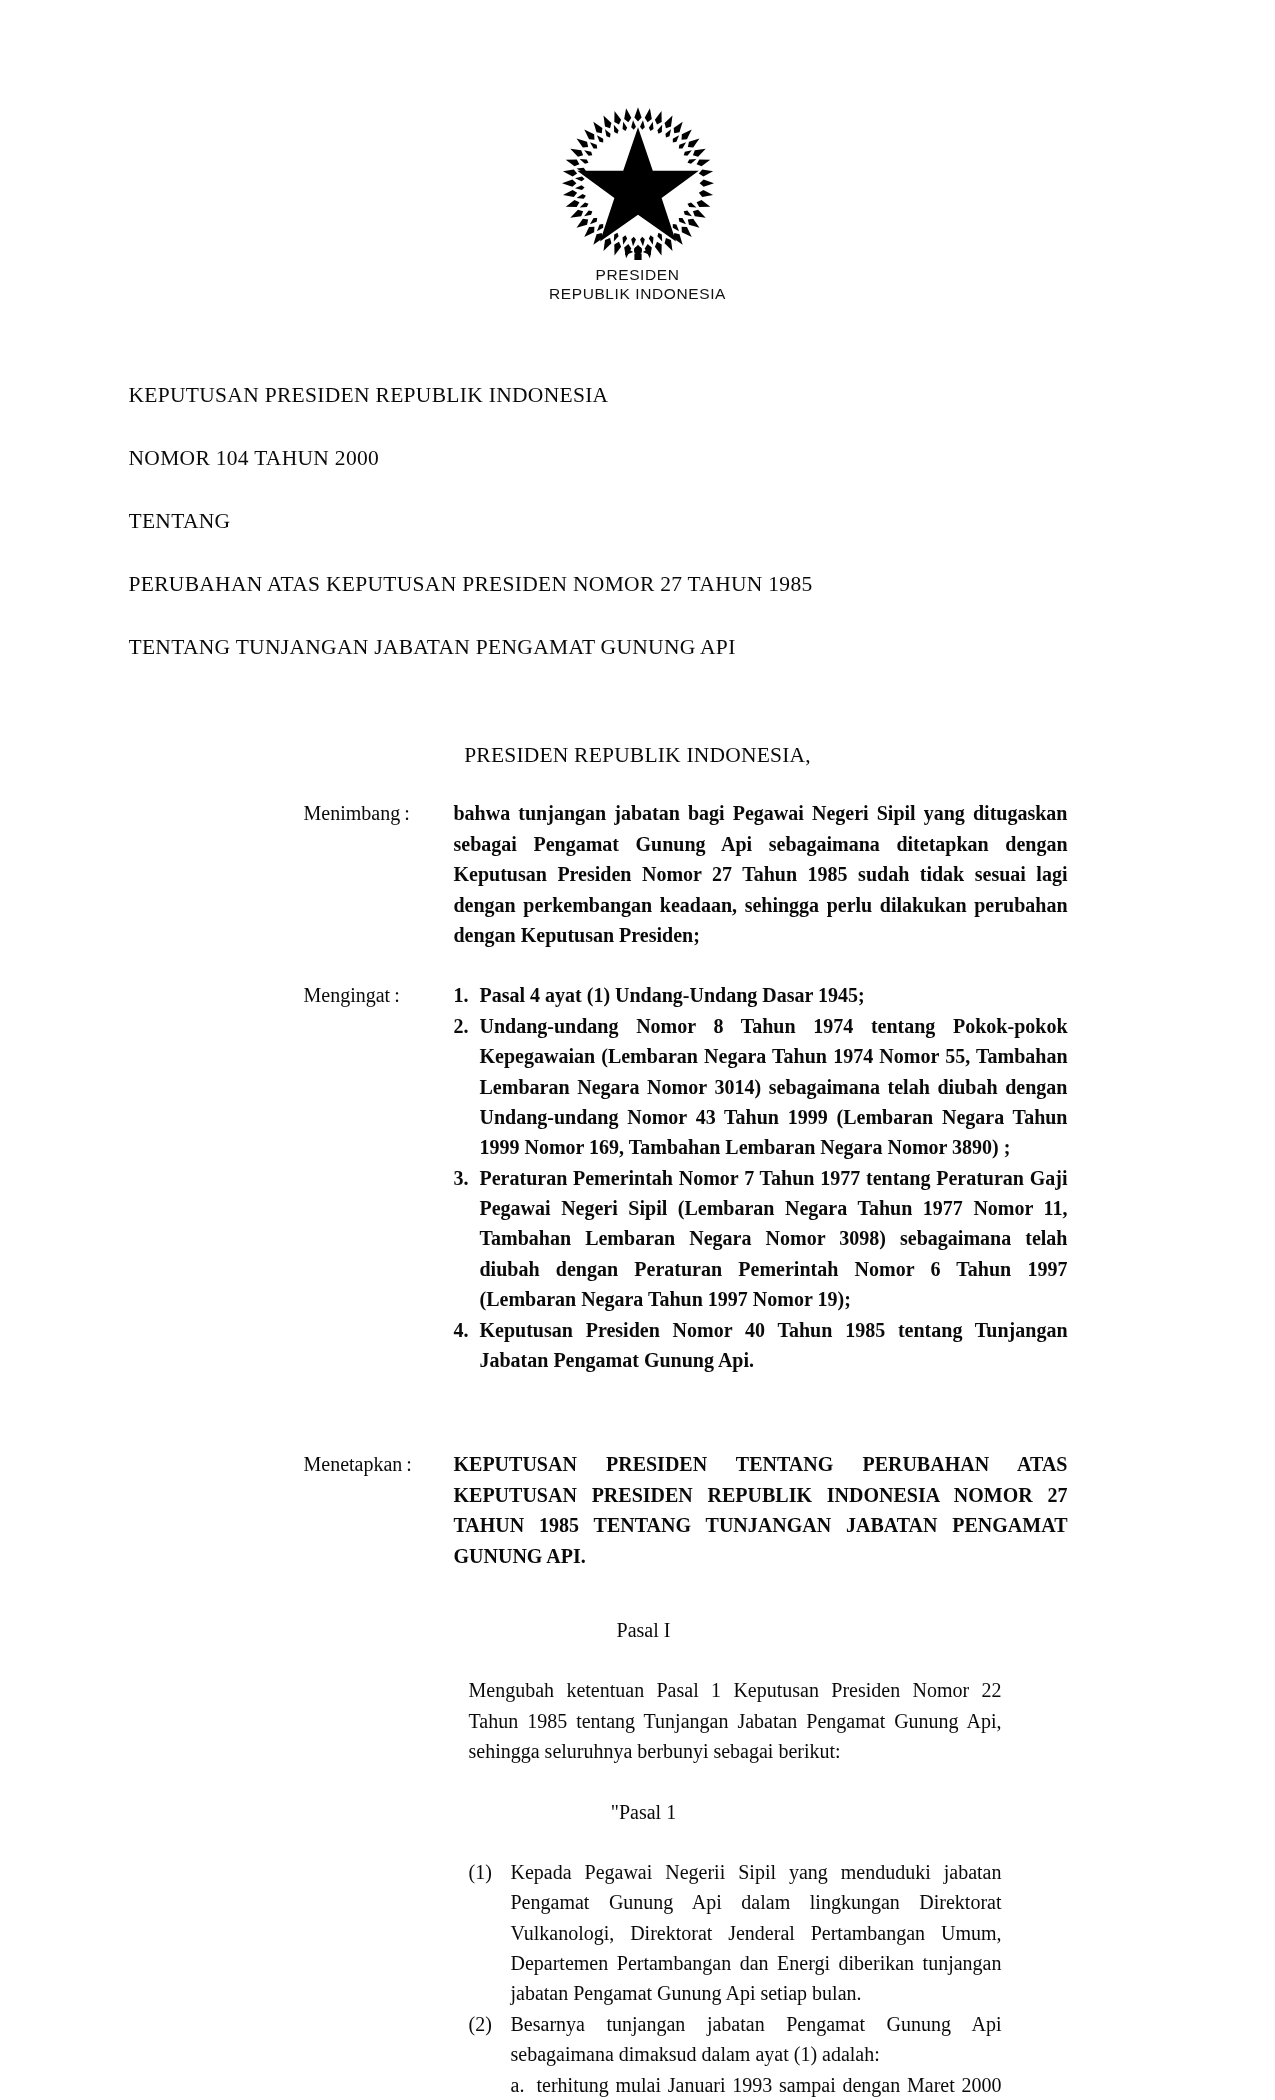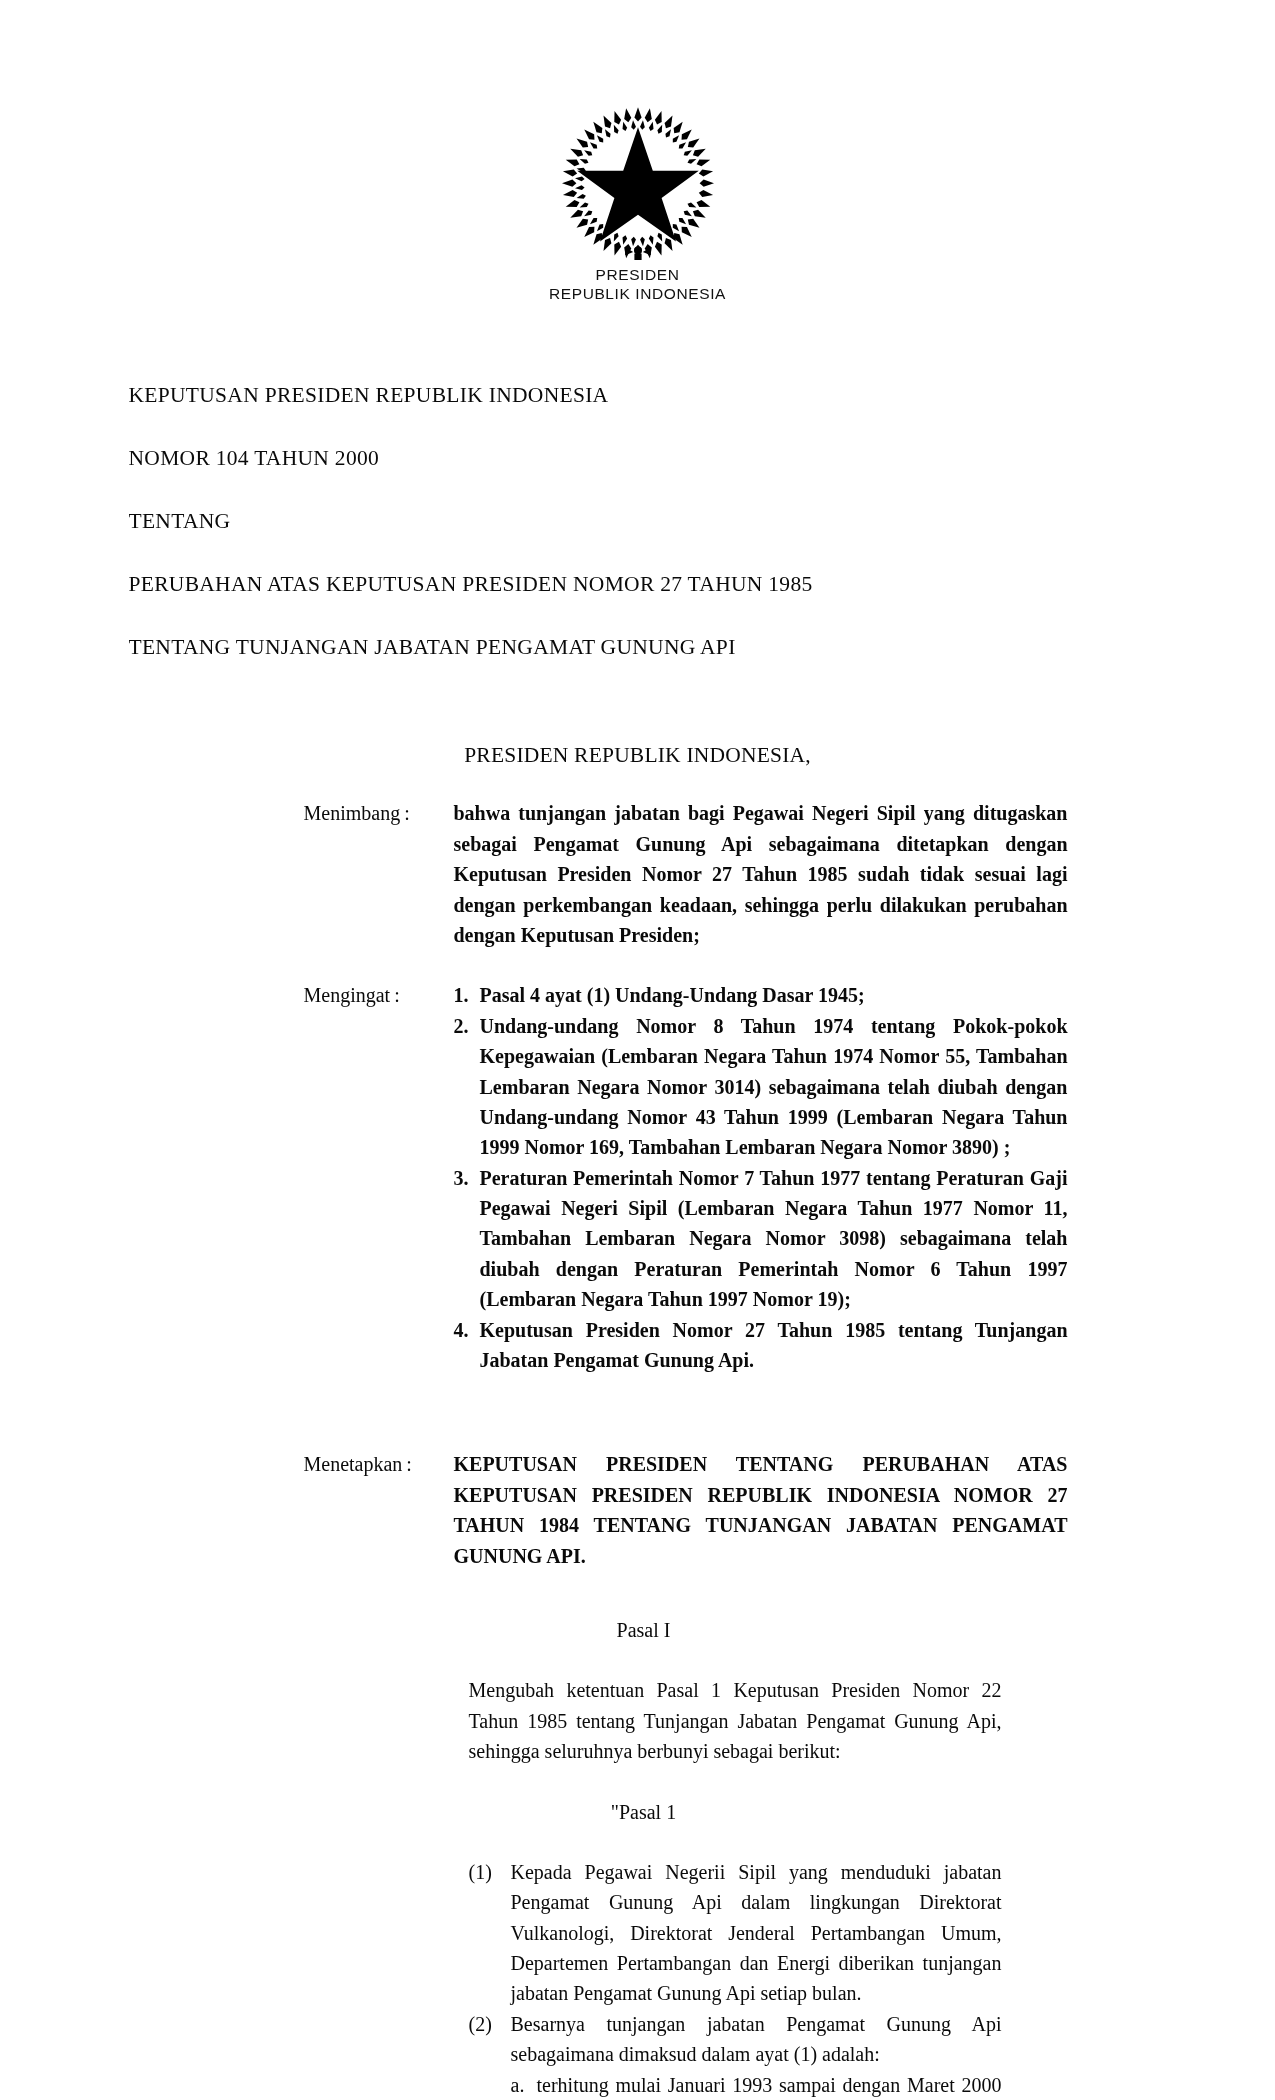--- a/index.html
+++ b/index.html
@@ -464,36 +464,36 @@
           <li>
             <span class="num">2.</span>
             <span class="txt">Undang-undang Nomor 8 Tahun 1974 tentang Pokok-pokok Kepegawaian (Lembaran Negara Tahun 1974 Nomor 55, Tambahan Lembaran Negara Nomor 3014) sebagaimana telah diubah dengan Undang-undang Nomor 43 Tahun 1999 (Lembaran Negara Tahun 1999 Nomor 169, Tambahan Lembaran Negara Nomor 3890) ;</span>
           </li>
           <li>
             <span class="num">3.</span>
             <span class="txt">Peraturan Pemerintah Nomor 7 Tahun 1977 tentang Peraturan Gaji Pegawai Negeri Sipil (Lembaran Negara Tahun 1977 Nomor 11, Tambahan Lembaran Negara Nomor 3098) sebagaimana telah diubah dengan Peraturan Pemerintah Nomor 6 Tahun 1997 (Lembaran Negara Tahun 1997 Nomor 19);</span>
           </li>
           <li>
             <span class="num">4.</span>
-            <span class="txt">Keputusan Presiden Nomor 27 Tahun 1985 tentang Tunjangan Jabatan Pengamat Gunung Api.</span>
+            <span class="txt">Keputusan Presiden Nomor 40 Tahun 1985 tentang Tunjangan Jabatan Pengamat Gunung Api.</span>
           </li>
         </ul>
       </div>
     </div>
 
     <div class="spacer-md"></div>
 
 
     <div class="spacer-sm"></div>
 
     <div class="row">
       <div class="label">
         <span>Menetapkan</span><span class="colon">:</span>
       </div>
-      <div class="content">KEPUTUSAN PRESIDEN TENTANG PERUBAHAN ATAS KEPUTUSAN PRESIDEN REPUBLIK INDONESIA NOMOR 27 TAHUN 1984 TENTANG TUNJANGAN JABATAN PENGAMAT GUNUNG API.</div>
+      <div class="content">KEPUTUSAN PRESIDEN TENTANG PERUBAHAN ATAS KEPUTUSAN PRESIDEN REPUBLIK INDONESIA NOMOR 27 TAHUN 1985 TENTANG TUNJANGAN JABATAN PENGAMAT GUNUNG API.</div>
     </div>
 
     <div class="spacer-md"></div>
 
     <div class="centered-sub">Pasal I</div>
 
     <div class="spacer-sm"></div>
 
     <div class="para">Mengubah ketentuan Pasal 1 Keputusan Presiden Nomor 22 Tahun 1985 tentang Tunjangan Jabatan Pengamat Gunung Api, sehingga seluruhnya berbunyi sebagai berikut:</div>
 

